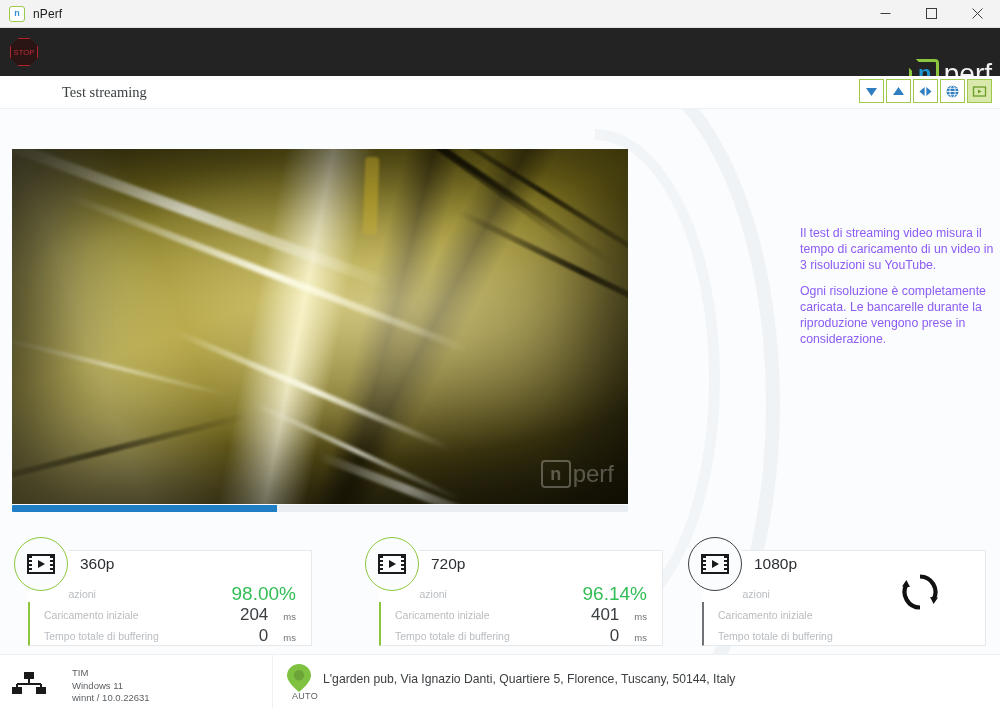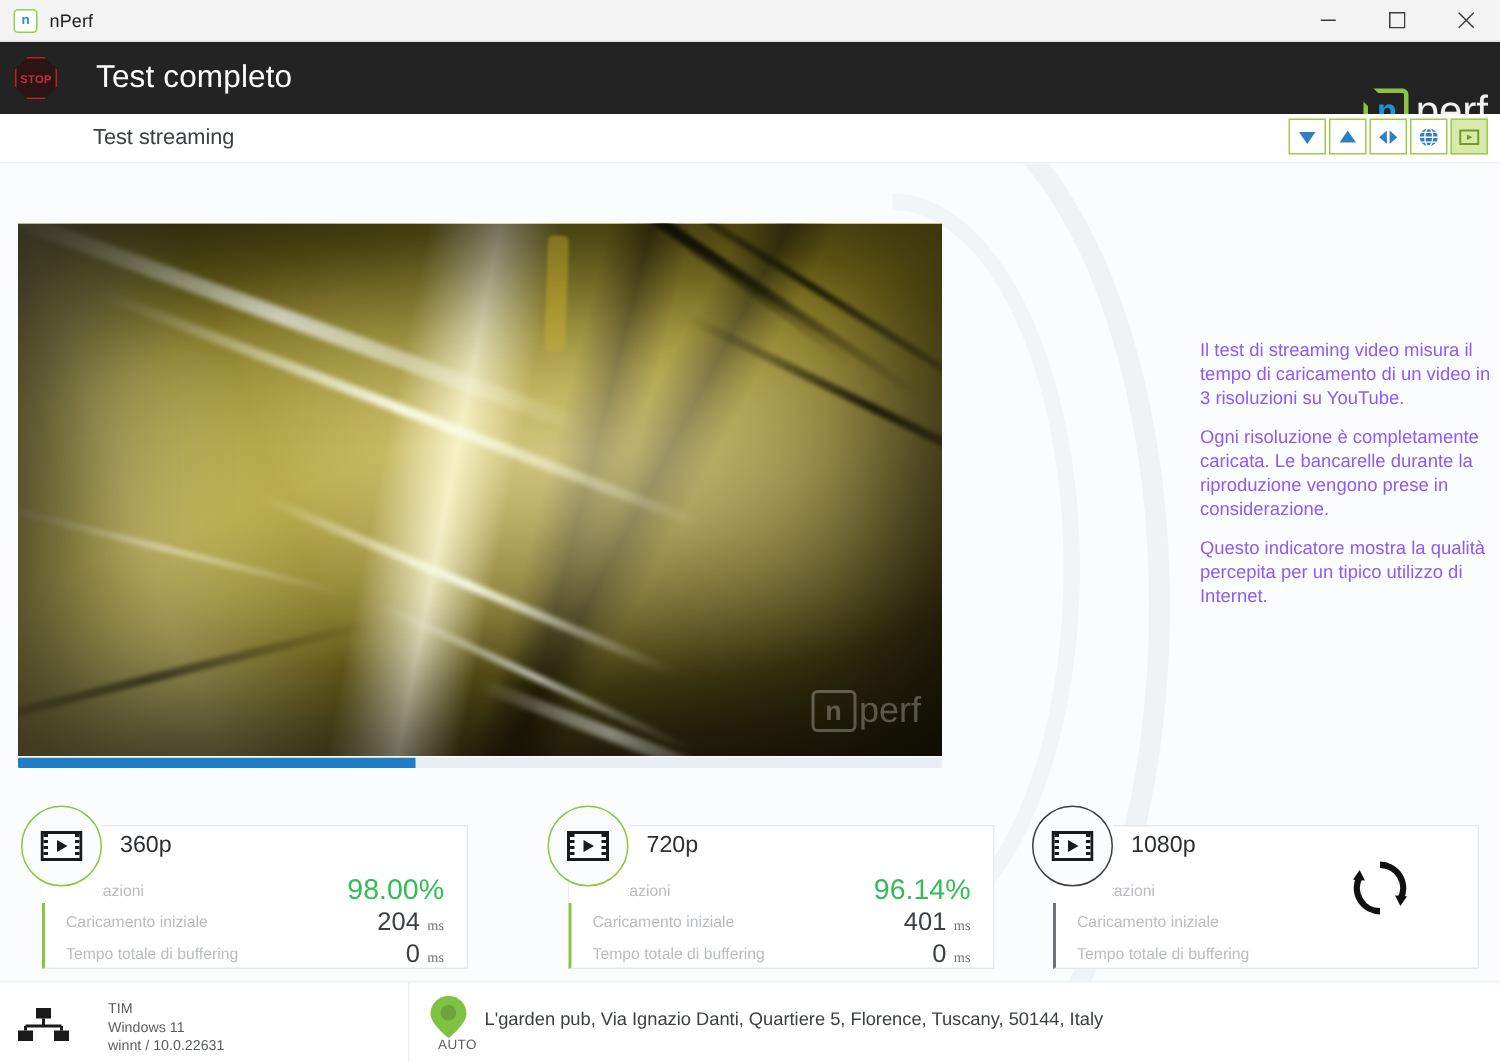--- a/index.html
+++ b/index.html
@@ -44,21 +44,21 @@
     display: flex; align-items: center; justify-content: center;
     cursor: pointer;
   }
   .stop-oct {
     width: 28px; height: 28px;
     background: #2b1414;
     border: 1.6px solid #b3232c;
     clip-path: polygon(30% 0%, 70% 0%, 100% 30%, 100% 70%, 70% 100%, 30% 100%, 0% 70%, 0% 30%);
     display: flex; align-items: center; justify-content: center;
   }
-  .stop-oct span { font-size: 7.5px; color: #c0303a; font-weight: bold; letter-spacing: .2px; }
+  .stop-oct span { font-size: 7.5px; color: #c0303a; font-weight: normal; letter-spacing: .2px; }
   .header-title {
     margin-left: 24px; font-size: 21px; color: #ffffff; font-weight: normal;
     letter-spacing: .1px;
   }
 
   
   .logo-wrap {
     position: absolute; right: 8px; top: 28px; height: 48px;
     display: flex; flex-direction: column; align-items: flex-end; justify-content: center;
   }
@@ -81,21 +81,21 @@
     position: absolute; left: 0; top: 0; width: 36px; height: 34px;
     display: flex; align-items: center; justify-content: center;
     font-size: 22px; color: #1d93d2; font-weight: 600; line-height: 1;
   }
   .logo-perf { font-size: 28px; color: #f2f2f2; letter-spacing: 0px; line-height: 1; margin-left: 1px; }
   .logo-ver { font-size: 9.5px; color: #cfcfcf; margin-top: 1px; margin-right: 10px; }
 
   
   .subheader {
     position: absolute; top: 76px; left: 0; width: 1000px; height: 33px;
-    background: #ffffff; border-bottom: 1px solid #eef1f4;
+    background: #ffffff; border-bottom: 1px solid #eef1f4; font-family: Liberation Serif, serif;
   }
   .subtitle { position: absolute; left: 62px; top: 8px; font-size: 14.5px; color: #3c4043; }
   .tabs { position: absolute; right: 8px; top: 3px; display: flex; }
   .tab {
     width: 25px; height: 24px; margin-left: 2px;
     border: 1.5px solid #9ec94a; background: #ffffff;
     display: flex; align-items: center; justify-content: center; cursor: pointer;
   }
   .tab.active { background: #d8e9ab; border-color: #9ec94a; }
   .tab svg { display: block; }
@@ -220,21 +220,21 @@
     z-index: 4;
   }
   .card .rows { position: absolute; left: 30px; top: 33px; width: 252px; }
   .card .row {
     position: relative; height: 21px; display: flex; align-items: center;
     justify-content: space-between;
   }
   .card .lbl { font-size: 10.5px; color: #b9bcc0; }
   .card .val { font-size: 17px; color: #3c4043; margin-left: 29px; }
   .card .val.big { font-size: 19px; color: #32bd56; }
-  .card .unit { font-size: 9.5px; color: #6f7377; margin-left: 5px; font-family: Liberation Serif, serif; }
+  .card .unit { font-size: 9.5px; color: #6f7377; margin-left: 15px; }
   .card .spinner {
     position: absolute; right: 46px; top: 22px; width: 40px; height: 40px;
   }
 
   
   .footer {
     position: absolute; top: 654px; left: 0; width: 1000px; height: 54px;
     background: #ffffff; border-top: 1px solid #eef1f4;
   }
   .net-icon { position: absolute; left: 12px; top: 17px; width: 34px; height: 22px; }
@@ -279,21 +279,20 @@
       </div>
     </div>
   </div>
 
   <div class="header">
     <div class="stop-btn">
       <div class="stop-oct">
         <span>STOP</span>
       </div>
     </div>
-    <div class="header-title">Test completo</div>
     <div class="logo-wrap">
       <div class="logo-row">
         <div class="logo-mark">
           <div class="br"></div>
           <div class="notch-tl"></div>
           <div class="notch-br"></div>
           <div class="n">n</div>
         </div>
         <div class="logo-perf">perf</div>
       </div>
@@ -366,21 +365,20 @@
     </div>
 
     <div class="v-progress">
       <div class="fill" id="progress-fill" style="width: 43%;"></div>
     </div>
 
 
     <div class="desc">
       <p>Il test di streaming video misura il tempo di caricamento di un video in 3 risoluzioni su YouTube.</p>
       <p>Ogni risoluzione è completamente caricata. Le bancarelle durante la riproduzione vengono prese in considerazione.</p>
-      <p>Questo indicatore mostra la qualità percepita per un tipico utilizzo di Internet.</p>
     </div>
 
     <div class="cards">
 
       <div class="card" style="left:14px;">
         <div class="panel"></div>
         <div class="badge-cover"></div>
         <div class="badge">
           <svg width="28" height="22" viewBox="0 0 28 22">
             <rect x="1" y="2" width="26" height="18" fill="none" stroke="#1a1a1a" stroke-width="2"></rect>

